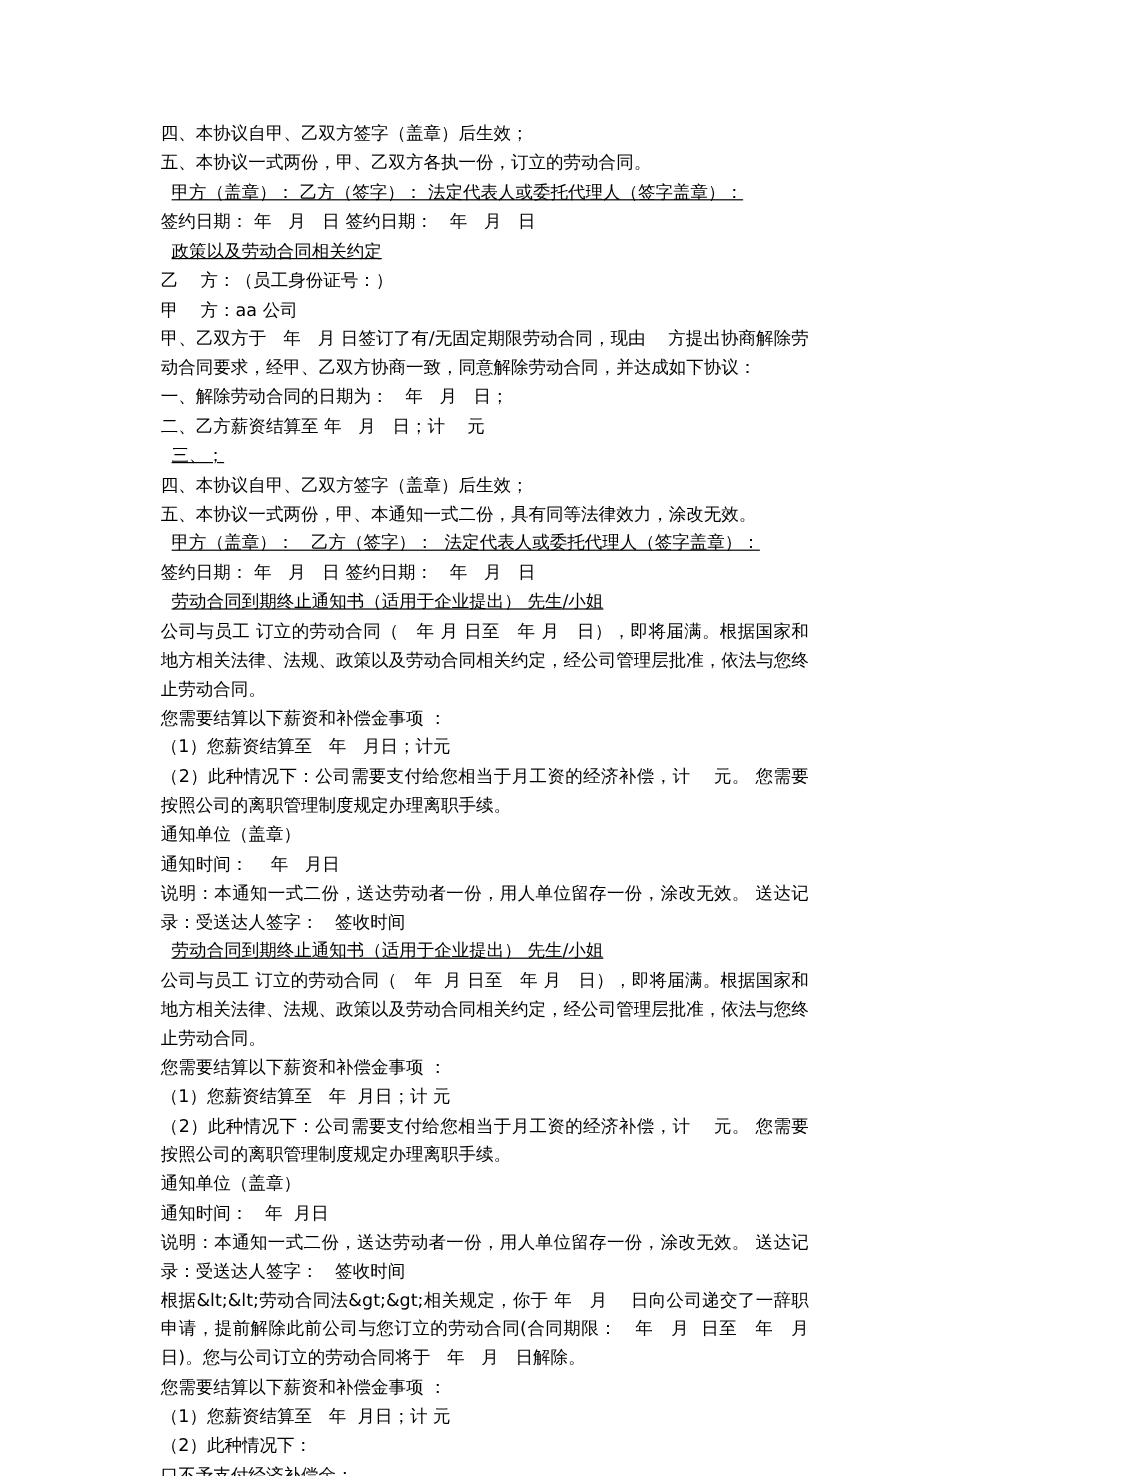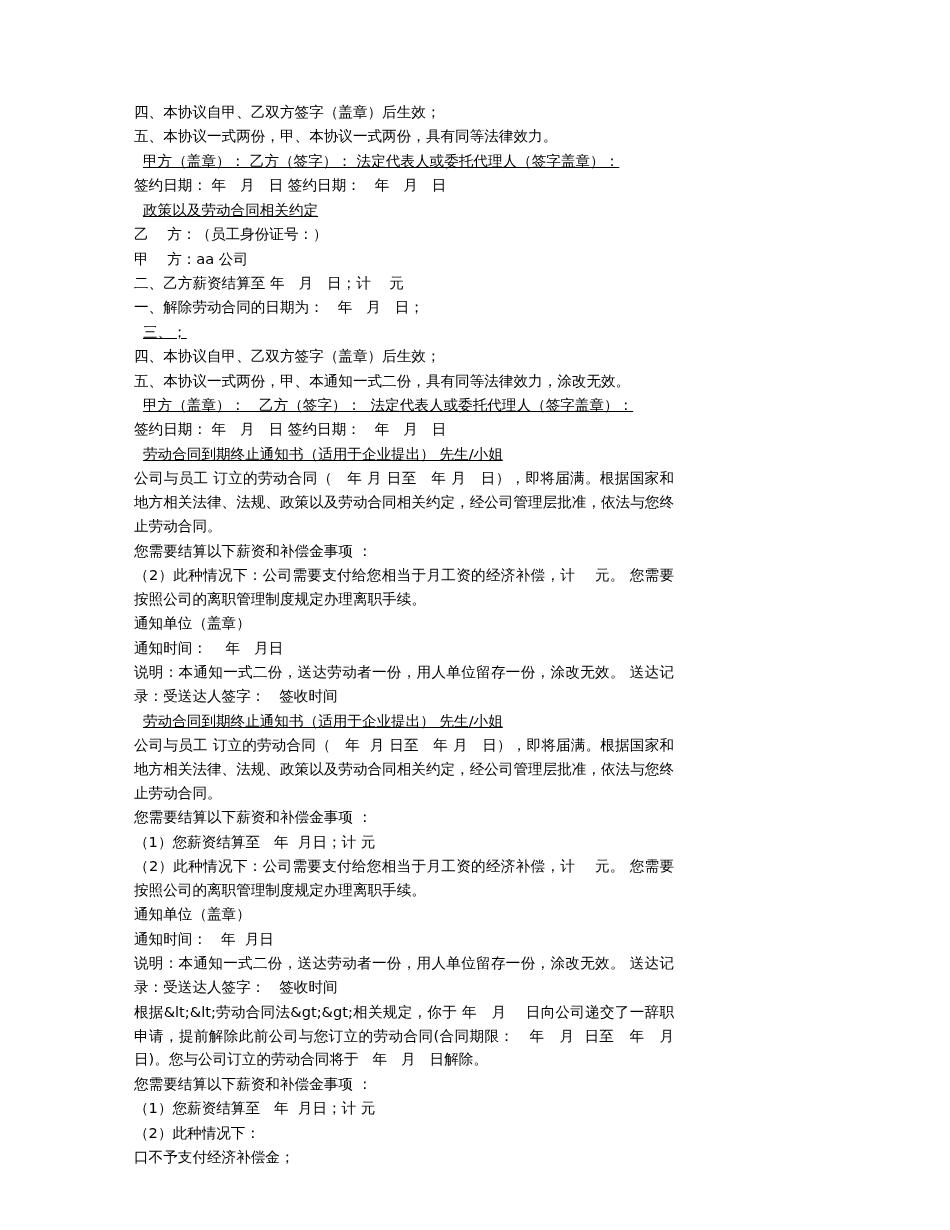--- a/index.html
+++ b/index.html
@@ -37,36 +37,38 @@
     padding-left: 9px;
     text-decoration: underline;
   }
 </style>
 </head>
 <body>
 
 <div class="page">
   <div class="doc-body" id="doc-body">
       <p class="para">四、本协议自甲、乙双方签字（盖章）后生效；</p>
-      <p class="para">五、本协议一式两份，甲、本协议一式两份，具有同等法律效力。</p>
+      <p class="para">五、本协议一式两份，甲、乙双方各执一份，订立的劳动合同。</p>
       <p class="para indent1">甲方（盖章）： 乙方（签字）： 法定代表人或委托代理人（签字盖章）：</p>
       <p class="para">签约日期： 年   月   日 签约日期：   年   月   日</p>
       <p class="para indent1">政策以及劳动合同相关约定</p>
       <p class="para">乙    方：（员工身份证号：）</p>
       <p class="para">甲    方：aa 公司</p>
+      <p class="para">甲、乙双方于   年   月 日签订了有/无固定期限劳动合同，现由    方提出协商解除劳动合同要求，经甲、乙双方协商一致，同意解除劳动合同，并达成如下协议：</p>
+      <p class="para">一、解除劳动合同的日期为：   年   月   日；</p>
       <p class="para">二、乙方薪资结算至 年   月   日；计    元</p>
-      <p class="para">一、解除劳动合同的日期为：   年   月   日；</p>
       <p class="para indent1">三、；</p>
       <p class="para">四、本协议自甲、乙双方签字（盖章）后生效；</p>
       <p class="para">五、本协议一式两份，甲、本通知一式二份，具有同等法律效力，涂改无效。</p>
       <p class="para indent1">甲方（盖章）：   乙方（签字）：  法定代表人或委托代理人（签字盖章）：</p>
       <p class="para">签约日期： 年   月   日 签约日期：   年   月   日</p>
       <p class="para indent1">劳动合同到期终止通知书（适用于企业提出） 先生/小姐</p>
       <p class="para">公司与员工 订立的劳动合同（   年 月 日至   年 月   日），即将届满。根据国家和地方相关法律、法规、政策以及劳动合同相关约定，经公司管理层批准，依法与您终止劳动合同。</p>
       <p class="para">您需要结算以下薪资和补偿金事项 ：</p>
+      <p class="para">（1）您薪资结算至   年   月日；计元</p>
       <p class="para">（2）此种情况下：公司需要支付给您相当于月工资的经济补偿，计    元。 您需要按照公司的离职管理制度规定办理离职手续。</p>
       <p class="para">通知单位（盖章）</p>
       <p class="para">通知时间：    年   月日</p>
       <p class="para">说明：本通知一式二份，送达劳动者一份，用人单位留存一份，涂改无效。 送达记录：受送达人签字：   签收时间</p>
       <p class="para indent1">劳动合同到期终止通知书（适用于企业提出） 先生/小姐</p>
       <p class="para">公司与员工 订立的劳动合同（   年  月 日至   年 月   日），即将届满。根据国家和地方相关法律、法规、政策以及劳动合同相关约定，经公司管理层批准，依法与您终止劳动合同。</p>
       <p class="para">您需要结算以下薪资和补偿金事项 ：</p>
       <p class="para">（1）您薪资结算至   年  月日；计 元</p>
       <p class="para">（2）此种情况下：公司需要支付给您相当于月工资的经济补偿，计    元。 您需要按照公司的离职管理制度规定办理离职手续。</p>
       <p class="para">通知单位（盖章）</p>

